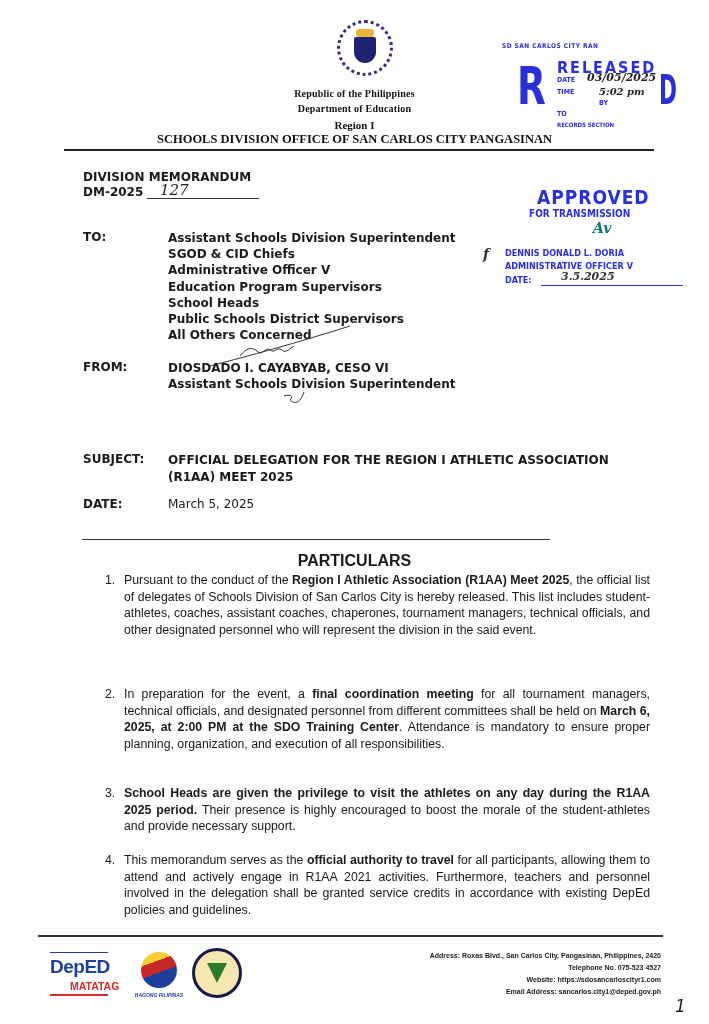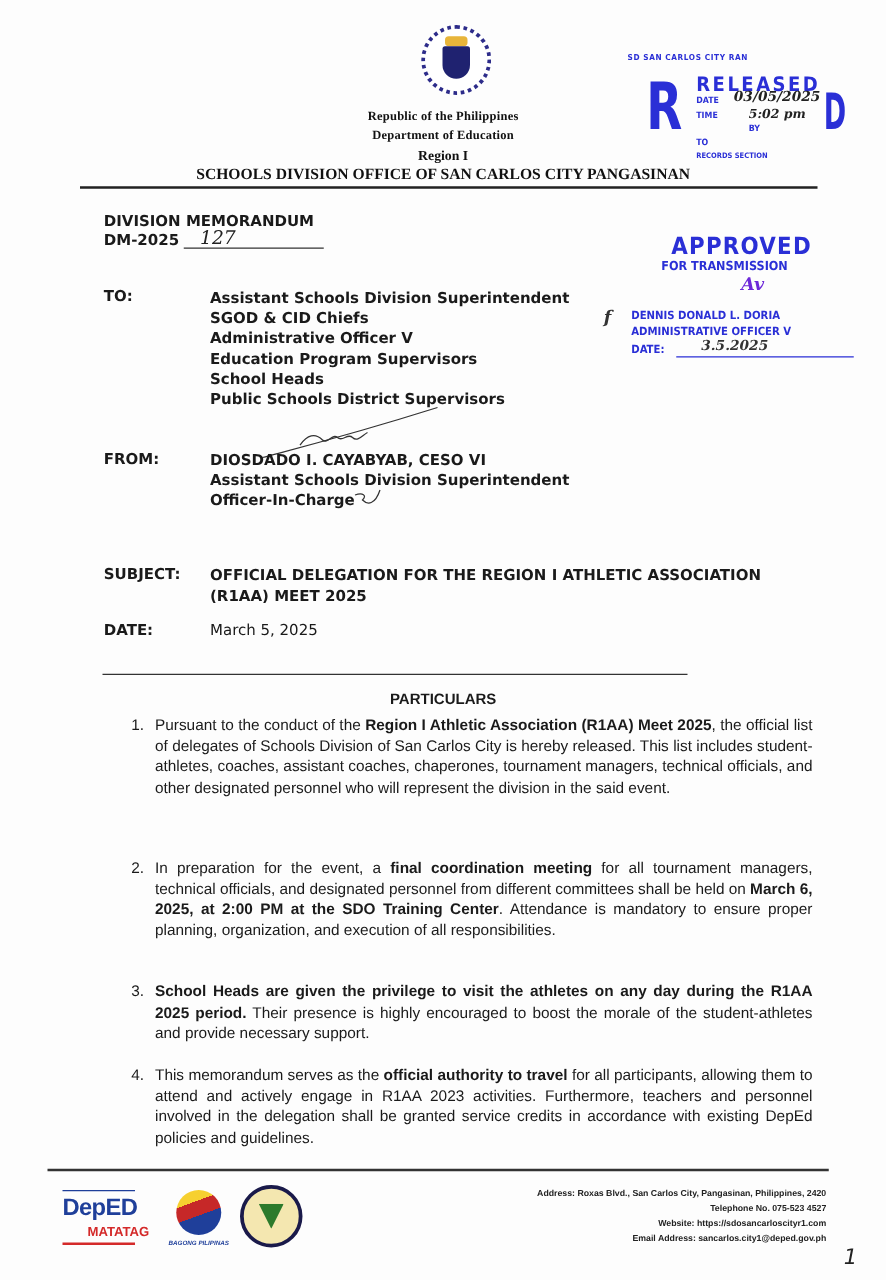--- a/index.html
+++ b/index.html
@@ -17,21 +17,21 @@
   .stamp { color:#2a2fd6; font-family:"DejaVu Sans Condensed","DejaVu Sans", sans-serif; font-weight:bold; }
   .memo-title { left:83px; top:170px; font-weight:bold; font-size:12px; line-height:15px; }
   .num-line { left:147px; top:198px; width:112px; height:1px; background:#333; }
   .hand { font-family:"DejaVu Serif", serif; font-style:italic; color:#222; }
   .lbl { font-weight:bold; font-size:12px; }
   .rcpt { left:168px; top:230px; font-weight:bold; font-size:12px; line-height:16.2px; }
   .from { left:168px; top:360px; font-weight:bold; font-size:12px; line-height:16.2px; }
   .subject { left:168px; top:452px; font-weight:bold; font-size:12px; line-height:17px; width:480px; }
   .date-val { left:168px; top:497px; font-size:12px; }
   .divider { left:82px; top:539px; width:468px; height:1px; background:#333; }
-  .particulars { left:0; width:709px; top:552px; text-align:center; font-weight:bold; font-size:12px; font-family:"Liberation Sans", sans-serif; }
+  .particulars { left:0; width:709px; top:552px; text-align:center; font-weight:bold; font-size:16px; font-family:"Liberation Sans", sans-serif; }
   .para { left:105px; width:545px; font-family:"Liberation Sans", sans-serif; font-size:12.3px; line-height:16.5px; text-align:justify; }
   .para .n { position:absolute; left:0; }
   .para .t { margin-left:19px; display:block; }
   .foot-line { left:38px; top:935px; width:625px; height:2px; background:#333; }
   .addr { right:48px; top:950px; text-align:right; font-family:"Liberation Sans", sans-serif; font-weight:bold; font-size:7px; line-height:12px; color:#222; }
   .pg { left:675px; top:996px; font-family:"DejaVu Sans", sans-serif; font-size:17px; }
 </style>
 </head>
 <body>
 
@@ -56,21 +56,21 @@
   <div class="hand" style="position:absolute; left:82px; top:34px; font-size:10px;">5:02 pm</div>
   <div style="position:absolute; left:40px; top:47px; font-size:7px;padding-left:42px;">BY</div>
   <div style="position:absolute; left:40px; top:58px; font-size:7px;">TO</div>
   <div style="position:absolute; left:40px; top:69px; font-size:6px;">RECORDS SECTION</div>
   <div style="position:absolute; left:136px; top:8px; font-size:40px; line-height:60px; transform:scaleX(0.6);">D</div>
 </div>
 
 <div class="abs stamp" style="left:495px; top:186px; width:210px;">
   <div style="position:absolute; left:42px; top:0; font-size:19px; letter-spacing:1px;">APPROVED</div>
   <div style="position:absolute; left:34px; top:22px; font-size:10px;">FOR TRANSMISSION</div>
-  <div class="hand" style="position:absolute; left:98px; top:34px; font-size:14px; color:#6d28d9;">Av</div>
+  <div class="hand" style="position:absolute; left:98px; top:34px; font-size:14px; color:#0f766e;">Av</div>
   <div class="hand" style="position:absolute; left:-12px; top:60px; font-size:14px; color:#333;">f</div>
   <div style="position:absolute; left:10px; top:62px; font-size:9px;">DENNIS DONALD L. DORIA</div>
   <div style="position:absolute; left:10px; top:75px; font-size:9px;">ADMINISTRATIVE OFFICER V</div>
   <div style="position:absolute; left:10px; top:89px; font-size:9px;">DATE:</div>
   <div style="position:absolute; left:46px; top:99px; width:142px; height:1px; background:#2a2fd6;"></div>
   <div class="hand" style="position:absolute; left:66px; top:84px; font-size:11px; color:#333;">3.5.2025</div>
 </div>
 
 <div class="abs memo-title">
   <div>DIVISION MEMORANDUM</div>
@@ -80,32 +80,32 @@
 <div class="abs hand" style="left:160px; top:181px; font-size:15px;">127</div>
 
 <div class="abs lbl" style="left:83px; top:230px;">TO:</div>
 <div class="abs rcpt">
   <div>Assistant Schools Division Superintendent</div>
   <div>SGOD &amp; CID Chiefs</div>
   <div>Administrative Officer V</div>
   <div>Education Program Supervisors</div>
   <div>School Heads</div>
   <div>Public Schools District Supervisors</div>
+  <div>All Others Concerned</div>
 </div>
 
 <svg class="abs" style="left:200px; top:318px;" width="160" height="55">
   <path d="M10 48 C40 40, 80 30, 150 8" stroke="#333" stroke-width="1" fill="none"></path>
   <path d="M40 38 c6 -8 12 -10 18 -4 c4 4 8 -6 12 -2 c4 4 8 -4 12 0 c4 4 8 -2 12 -4" stroke="#333" stroke-width="1" fill="none"></path>
 </svg>
 
 <div class="abs lbl" style="left:83px; top:360px;">FROM:</div>
 <div class="abs from">
   <div>DIOSDADO I. CAYABYAB, CESO VI</div>
   <div>Assistant Schools Division Superintendent</div>
-  <div>Officer-In-Charge</div>
 </div>
 <svg class="abs" style="left:282px; top:390px;" width="30" height="20">
   <path d="M2 6 c6 -2 10 0 6 4 c4 4 10 4 14 -8" stroke="#333" stroke-width="1" fill="none"></path>
 </svg>
 
 <div class="abs lbl" style="left:83px; top:452px;">SUBJECT:</div>
 <div class="abs subject">OFFICIAL DELEGATION FOR THE REGION I ATHLETIC ASSOCIATION (R1AA) MEET 2025</div>
 
 <div class="abs lbl" style="left:83px; top:497px;">DATE:</div>
 <div class="abs date-val">March 5, 2025</div>
@@ -121,21 +121,21 @@
 <div class="abs para" style="top:686px;">
   <span class="n">2.</span>
   <span class="t"><span>In preparation for the event, a </span><b>final coordination meeting</b><span> for all tournament managers, technical officials, and designated personnel from different committees shall be held on </span><b>March 6, 2025, at 2:00 PM at the SDO Training Center</b><span>. Attendance is mandatory to ensure proper planning, organization, and execution of all responsibilities.</span></span>
 </div>
 <div class="abs para" style="top:785px;">
   <span class="n">3.</span>
   <span class="t"><b>School Heads are given the privilege to visit the athletes on any day during the R1AA 2025 period.</b><span> Their presence is highly encouraged to boost the morale of the student-athletes and provide necessary support.</span></span>
 </div>
 <div class="abs para" style="top:852px;">
   <span class="n">4.</span>
-  <span class="t"><span>This memorandum serves as the </span><b>official authority to travel</b><span> for all participants, allowing them to attend and actively engage in R1AA 2023 activities. Furthermore, teachers and personnel involved in the delegation shall be granted service credits in accordance with existing DepEd policies and guidelines.</span></span>
+  <span class="t"><span>This memorandum serves as the </span><b>official authority to travel</b><span> for all participants, allowing them to attend and actively engage in R1AA 2021 activities. Furthermore, teachers and personnel involved in the delegation shall be granted service credits in accordance with existing DepEd policies and guidelines.</span></span>
 </div>
 
 <div class="abs foot-line"></div>
 
 <div class="abs" style="left:50px; top:952px; width:60px; height:48px;">
   <div style="position:absolute; left:0; top:0; width:58px; height:1px; background:#1f3f9a;"></div>
   <div style="position:absolute; left:0; top:4px; font-family:'Liberation Sans',sans-serif; font-weight:bold; font-size:19px; color:#1f3f9a; letter-spacing:-0.5px;">DepED</div>
   <div style="position:absolute; left:0; top:28px; font-family:'Liberation Sans',sans-serif; font-weight:bold; font-size:10.5px; color:#d42a2a;padding-left:20px;">MATATAG</div>
   <div style="position:absolute; left:0; top:42px; width:58px; height:2px; background:#d42a2a;"></div>
 </div>

